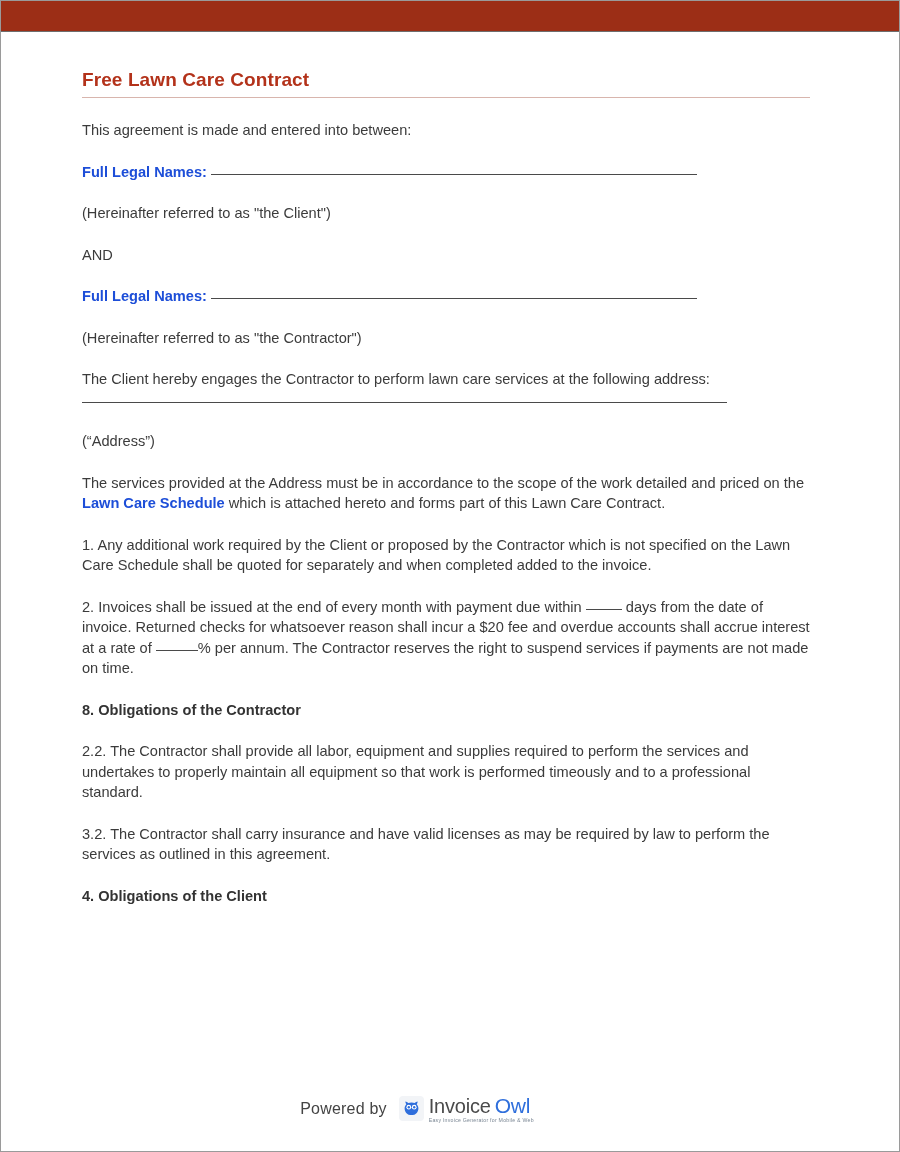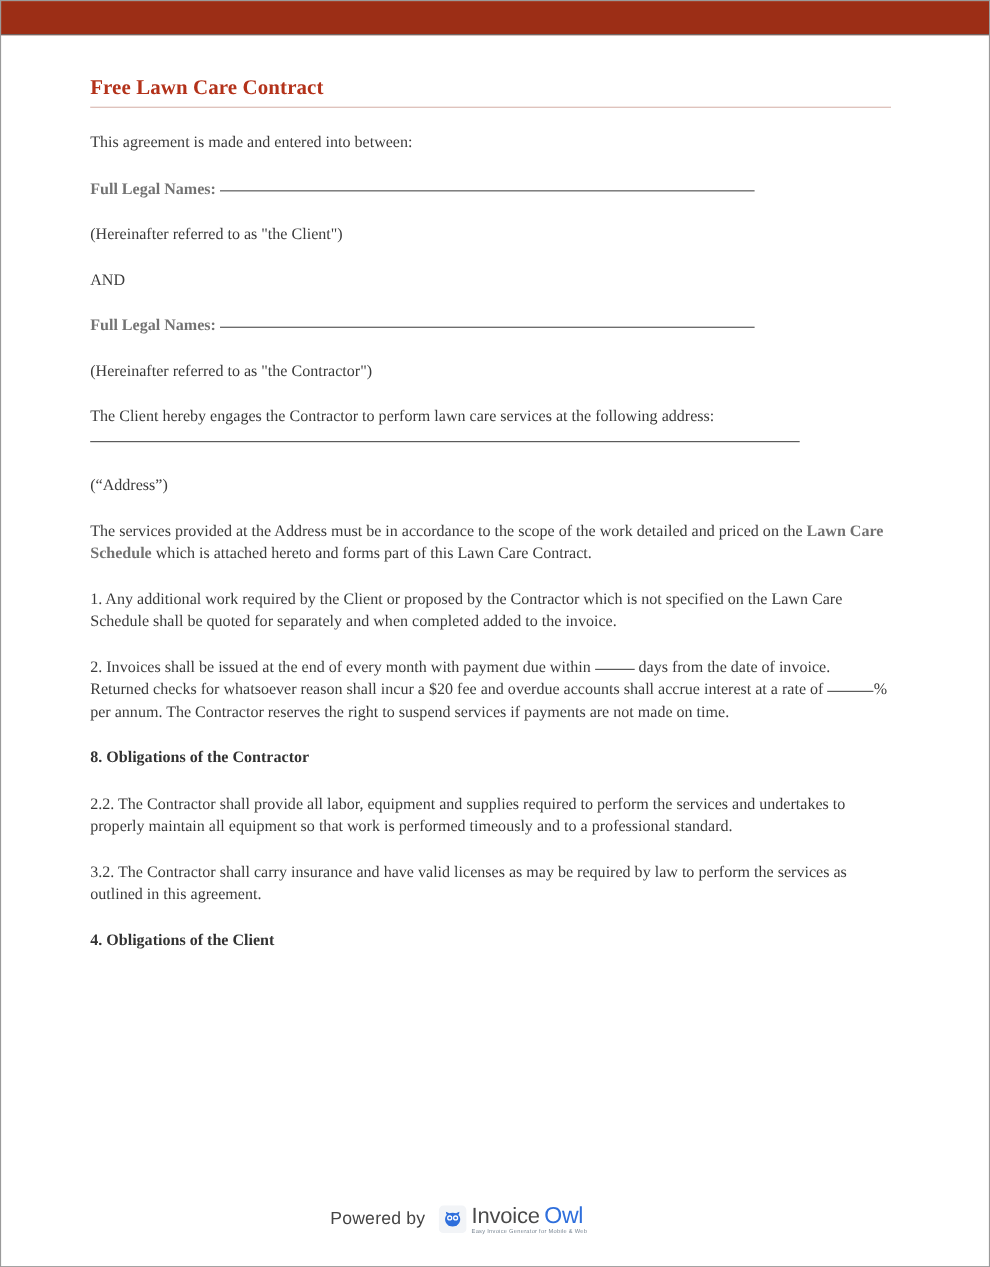--- a/index.html
+++ b/index.html
@@ -28,21 +28,20 @@
     height: 31px;
     background: #9c2e16;
     border-bottom: 1px solid #6e6e6e;
     box-sizing: border-box;
   }
   .content {
     position: absolute;
     left: 81px;
     top: 68px;
     width: 728px;
-    font-family: Liberation Serif, serif;
   }
   .doc-title {
     font-size: 19px;
     font-weight: bold;
     color: #b3321a;
     margin: 0;
     padding: 0 0 6px 0;
     letter-spacing: 0.1px;
   }
   .title-rule {
@@ -53,21 +52,21 @@
   }
   p.para {
     font-size: 14.6px;
     color: #3b3b3b;
     line-height: 20.5px;
     margin: 0 0 21px 0;
     text-align: left;
   }
   .bold {
     font-weight: bold;
-    color: #737373;
+    color: #1d4ed8;
     margin-top: 48px;
   }
   .head-num {
     font-weight: bold;
     color: #333333;
     font-size: 14.6px;
     line-height: 20.5px;
     margin: 0 0 21px 0;
   }
   .fill-line {

